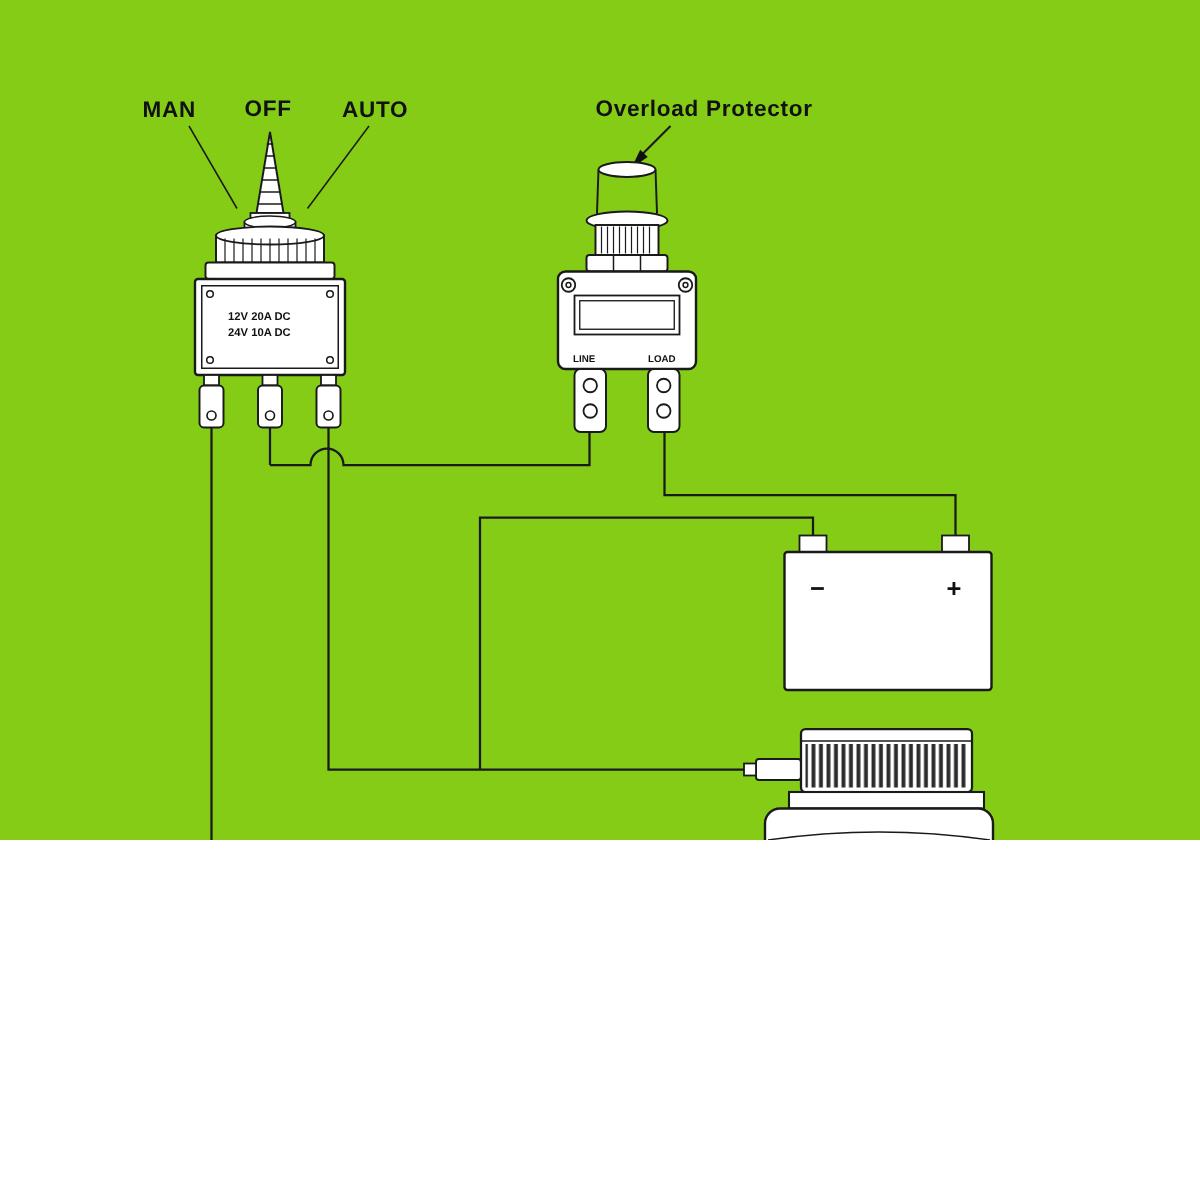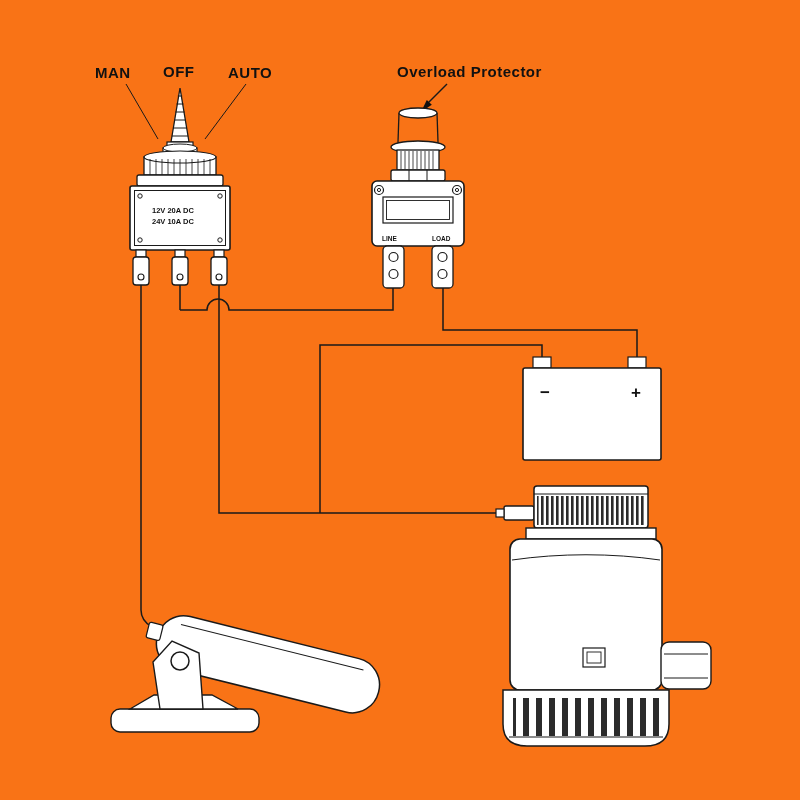--- a/index.html
+++ b/index.html
@@ -1,16 +1,16 @@
 <!DOCTYPE html>
 <html><head>
 <meta charset="utf-8">
 <style>
   html,body{margin:0;padding:0;background:#ffffff;}
-  .canvas{width:800px;height:800px;position:relative;background:#f97316;overflow:hidden;}
+  .canvas{width:800px;height:560px;position:relative;background:#84cc16;overflow:hidden;}
   svg{display:block;}
   svg text{font-family:"Liberation Sans", sans-serif;fill:#111111;}
   .lbl{font-size:15px;font-weight:bold;letter-spacing:0.5px;}
   .tiny{font-size:7.5px;font-weight:bold;}
   .micro{font-size:6.5px;font-weight:bold;}
   .sign{font-size:17px;font-weight:bold;}
   .ln{stroke:#1a1a1a;fill:none;}
   .fw{fill:#ffffff;stroke:#1a1a1a;}
 </style>
 </head>

